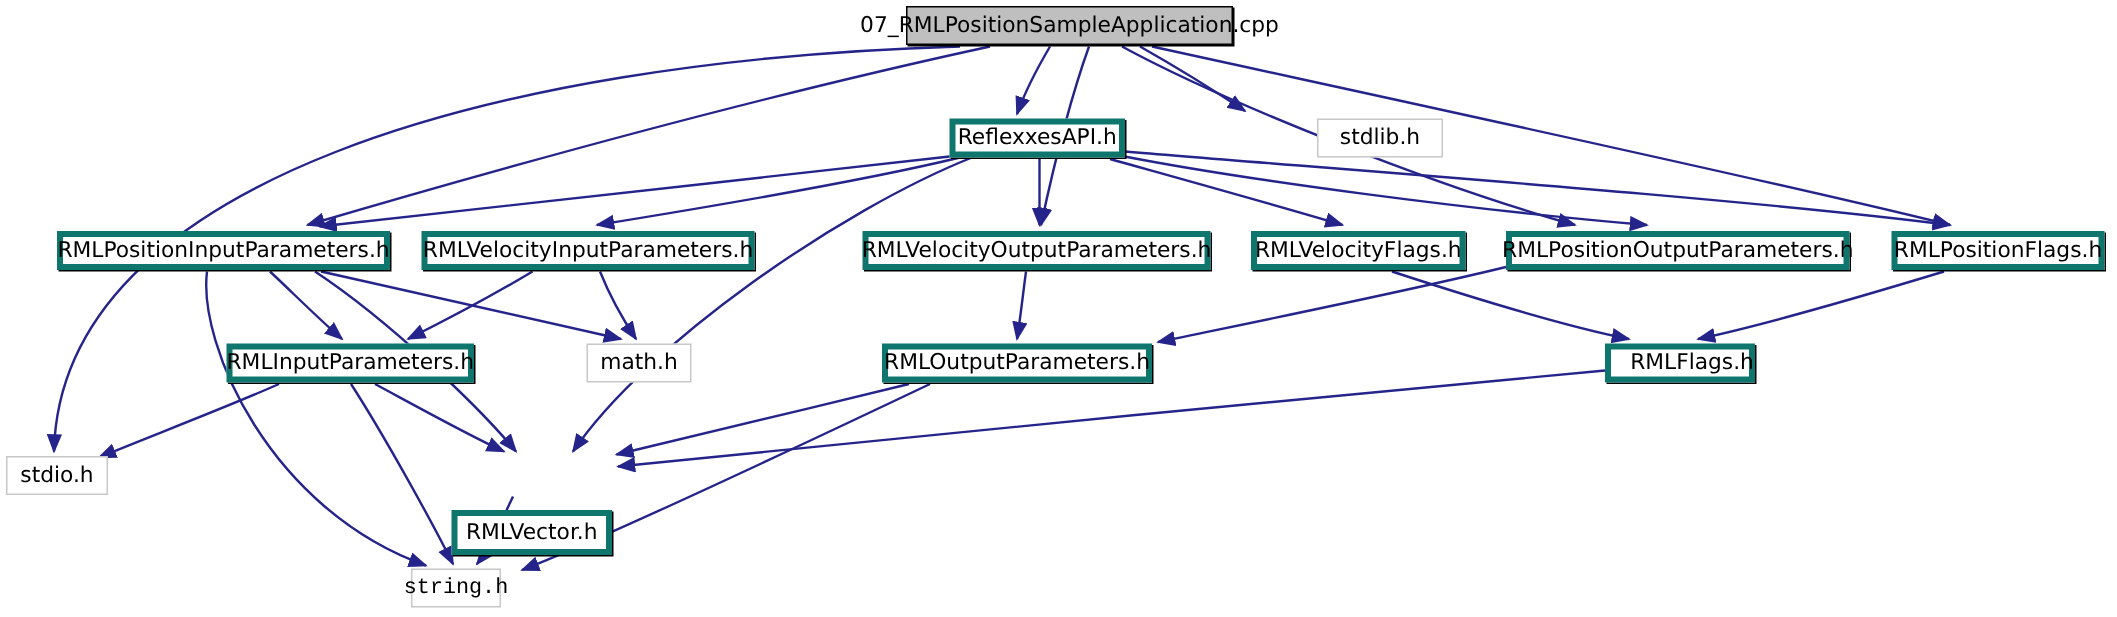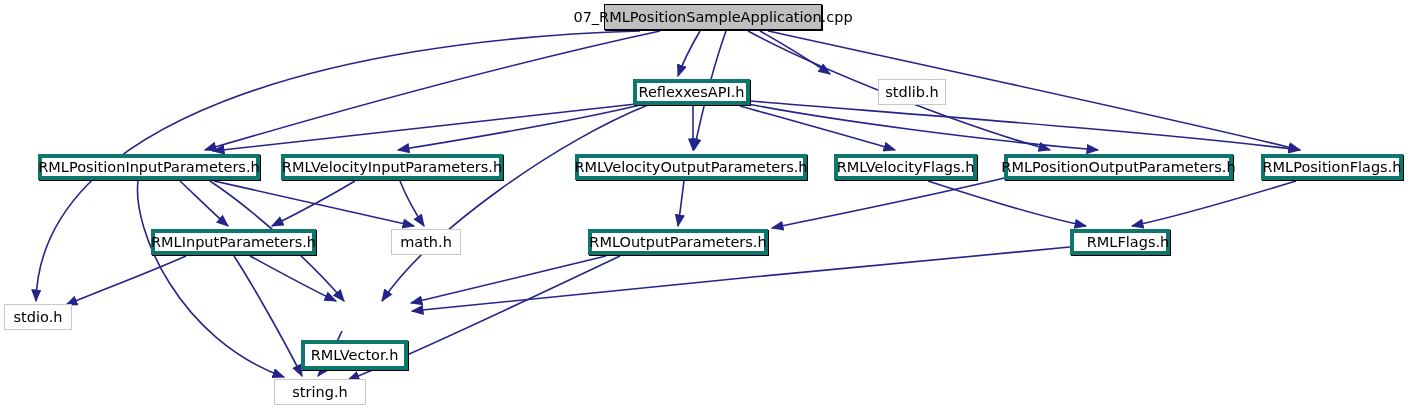--- a/index.html
+++ b/index.html
@@ -96,21 +96,21 @@
       </g>
   </svg>
 
   <div id="node-layer">
       <div class="node root" style="left: 604px; top: 4px; width: 218px; height: 26px;">
         <span>07_RMLPositionSampleApplication.cpp</span>
       </div>
       <div class="node local" style="left: 633px; top: 79px; width: 117px; height: 26px;">
         <span>ReflexxesAPI.h</span>
       </div>
-      <div class="node system" style="left: 878px; top: 79px; width: 68px; height: 26px;">
+      <div class="node system" style="left: 878px; top: 79px; width: 84px; height: 26px;">
         <span>stdlib.h</span>
       </div>
       <div class="node local" style="left: 38px; top: 154px; width: 222px; height: 26px;">
         <span>RMLPositionInputParameters.h</span>
       </div>
       <div class="node local" style="left: 281px; top: 154px; width: 222px; height: 26px;">
         <span>RMLVelocityInputParameters.h</span>
       </div>
       <div class="node local" style="left: 575px; top: 154px; width: 232px; height: 26px;">
         <span>RMLVelocityOutputParameters.h</span>
@@ -135,18 +135,18 @@
       </div>
       <div class="node local" style="left: 1070px; top: 229px; width: 100px; height: 26px; padding-left: 16px;">
         <span>RMLFlags.h</span>
       </div>
       <div class="node system" style="left: 4px; top: 304px; width: 68px; height: 26px;">
         <span>stdio.h</span>
       </div>
       <div class="node local" style="left: 301px; top: 304px; width: 107px; height: 30px; margin-top: 36px;">
         <span>RMLVector.h</span>
       </div>
-      <div class="node system" style="left: 274px; top: 379px; width: 92px; height: 26px;">
+      <div class="node system" style="left: 274px; top: 379px; width: 60px; height: 26px; font-family: Liberation Mono, monospace;">
         <span>string.h</span>
       </div>
     </div>
 
 </div>
 
 </body></html>

